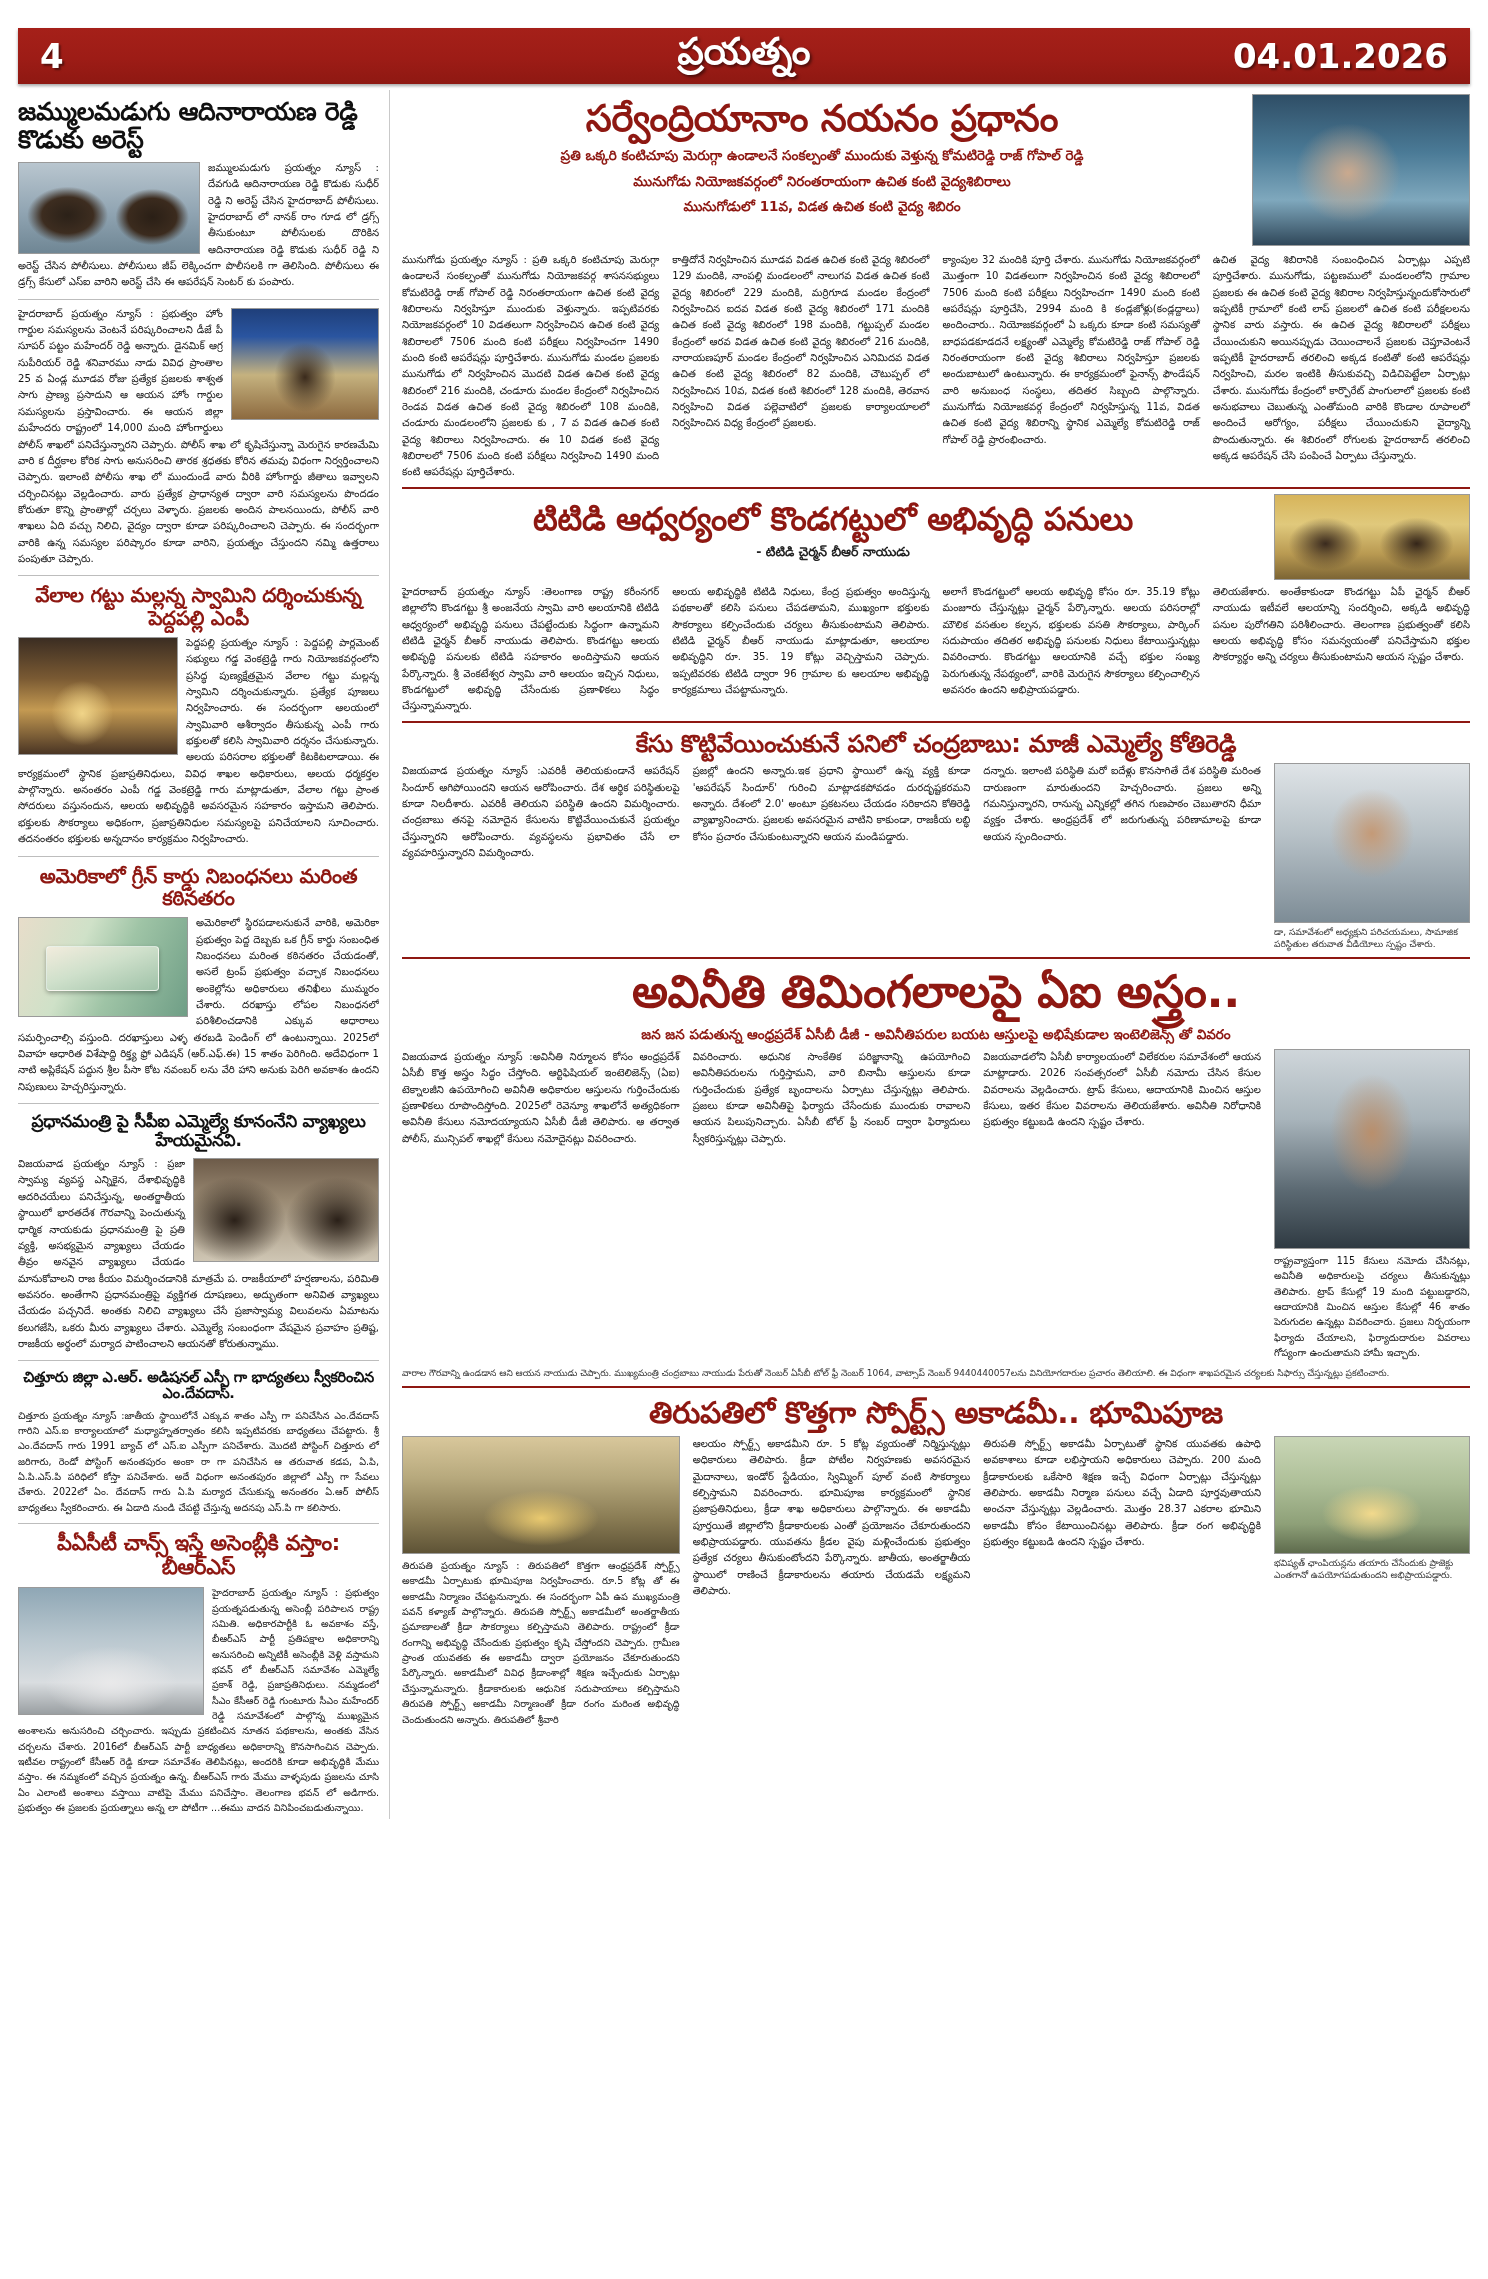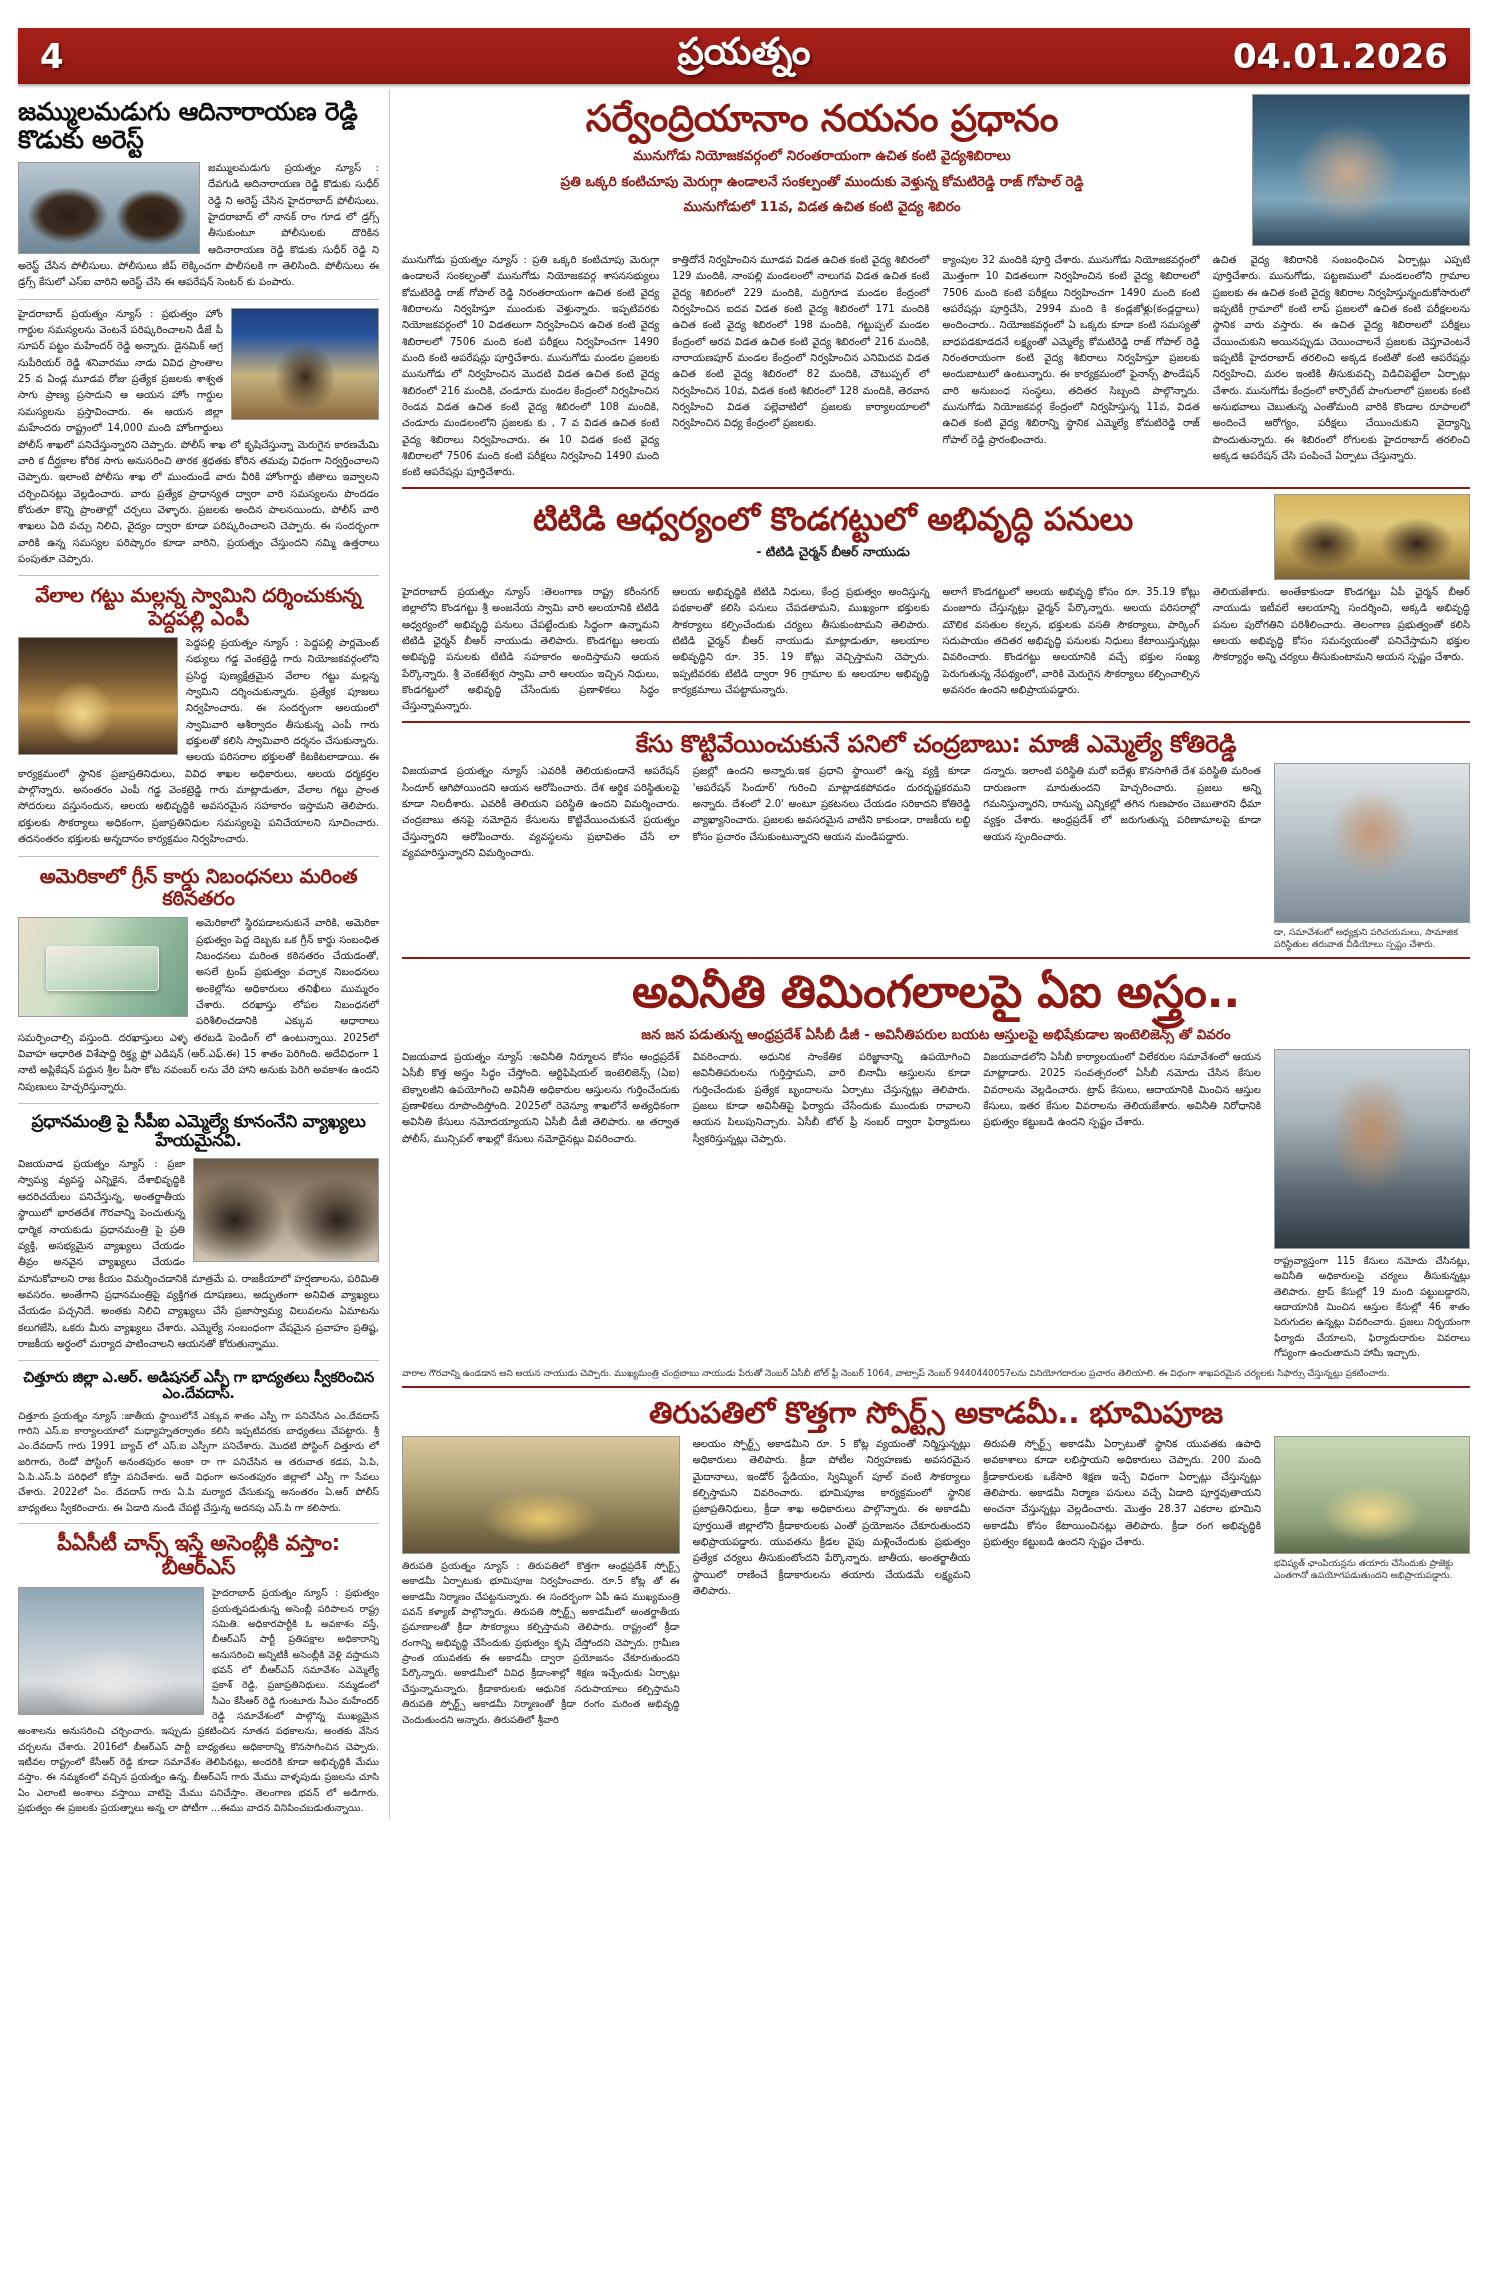--- a/index.html
+++ b/index.html
@@ -249,22 +249,22 @@
       </div>
 
     </div>
 
     <div class="col-right">
 
       <div class="story">
         <div style="display:flex;align-items:flex-start;gap:10px;">
           <div style="flex:1;">
             <div class="hl hl-xl">సర్వేంద్రియానాం నయనం ప్రధానం</div>
+            <div class="subhl">ప్రతి ఒక్కరి కంటిచూపు మెరుగ్గా ఉండాలనే సంకల్పంతో ముందుకు వెళ్తున్న కోమటిరెడ్డి రాజ్ గోపాల్ రెడ్డి</div>
             <div class="subhl">మునుగోడు నియోజకవర్గంలో నిరంతరాయంగా ఉచిత కంటి వైద్యశిబిరాలు</div>
-            <div class="subhl">ప్రతి ఒక్కరి కంటిచూపు మెరుగ్గా ఉండాలనే సంకల్పంతో ముందుకు వెళ్తున్న కోమటిరెడ్డి రాజ్ గోపాల్ రెడ్డి</div>
             <div class="subhl">మునుగోడులో 11వ, విడత ఉచిత కంటి వైద్య శిబిరం</div>
           </div>
           <div class="photo ph-eyecamp" style="width:218px;height:152px;flex:0 0 218px;margin-top:4px;"></div>
         </div>
 
         <div style="display:grid;grid-template-columns:repeat(4,1fr);gap:13px;margin-top:6px;">
           <div class="txt">మునుగోడు ప్రయత్నం న్యూస్ : ప్రతి ఒక్కరి కంటిచూపు మెరుగ్గా ఉండాలనే సంకల్పంతో మునుగోడు నియోజకవర్గ శాసనసభ్యులు కోమటిరెడ్డి రాజ్ గోపాల్ రెడ్డి నిరంతరాయంగా ఉచిత కంటి వైద్య శిబిరాలను నిర్వహిస్తూ ముందుకు వెళ్తున్నారు. ఇప్పటివరకు నియోజకవర్గంలో 10 విడతలుగా నిర్వహించిన ఉచిత కంటి వైద్య శిబిరాలలో 7506 మంది కంటి పరీక్షలు నిర్వహించగా 1490 మంది కంటి ఆపరేషన్లు పూర్తిచేశారు. మునుగోడు మండల ప్రజలకు మునుగోడు లో నిర్వహించిన మొదటి విడత ఉచిత కంటి వైద్య శిబిరంలో 216 మందికి, చండూరు మండల కేంద్రంలో నిర్వహించిన రెండవ విడత ఉచిత కంటి వైద్య శిబిరంలో 108 మందికి, చండూరు మండలంలోని ప్రజలకు కు , 7 వ విడత ఉచిత కంటి వైద్య శిబిరాలు నిర్వహించారు. ఈ 10 విడత కంటి వైద్య శిబిరాలలో 7506 మంది కంటి పరీక్షలు నిర్వహించి 1490 మంది కంటి ఆపరేషన్లు పూర్తిచేశారు.</div>
           <div class="txt">కాత్తిదోనే నిర్వహించిన మూడవ విడత ఉచిత కంటి వైద్య శిబిరంలో 129 మందికి, నాంపల్లి మండలంలో నాలుగవ విడత ఉచిత కంటి వైద్య శిబిరంలో 229 మందికి, మర్రిగూడ మండల కేంద్రంలో నిర్వహించిన ఐదవ విడత కంటి వైద్య శిబిరంలో 171 మందికి ఉచిత కంటి వైద్య శిబిరంలో 198 మందికి, గట్టుప్పల్ మండల కేంద్రంలో ఆరవ విడత ఉచిత కంటి వైద్య శిబిరంలో 216 మందికి, నారాయణపూర్ మండల కేంద్రంలో నిర్వహించిన ఎనిమిదవ విడత ఉచిత కంటి వైద్య శిబిరంలో 82 మందికి, చౌటుప్పల్ లో నిర్వహించిన 10వ, విడత కంటి శిబిరంలో 128 మందికి, తెరవాన నిర్వహించి విడత పల్లెవాటిలో ప్రజలకు కార్యాలయాలలో నిర్వహించిన విధ్య కేంద్రంలో ప్రజలకు.</div>
           <div class="txt">క్యాంపుల 32 మందికి పూర్తి చేశారు. మునుగోడు నియోజకవర్గంలో మొత్తంగా 10 విడతలుగా నిర్వహించిన కంటి వైద్య శిబిరాలలో 7506 మంది కంటి పరీక్షలు నిర్వహించగా 1490 మంది కంటి ఆపరేషన్లు పూర్తిచేసి, 2994 మంది కి కండ్లజోళ్లు(కండ్లద్దాలు) అందించారు.. నియోజకవర్గంలో ఏ ఒక్కరు కూడా కంటి సమస్యతో బాధపడకూడదనే లక్ష్యంతో ఎమ్మెల్యే కోమటిరెడ్డి రాజ్ గోపాల్ రెడ్డి నిరంతరాయంగా కంటి వైద్య శిబిరాలు నిర్వహిస్తూ ప్రజలకు అందుబాటులో ఉంటున్నారు. ఈ కార్యక్రమంలో ఫైనాన్స్ ఫౌండేషన్ వారి అనుబంధ సంస్థలు, తదితర సిబ్బంది పాల్గొన్నారు. మునుగోడు నియోజకవర్గ కేంద్రంలో నిర్వహిస్తున్న 11వ, విడత ఉచిత కంటి వైద్య శిబిరాన్ని స్థానిక ఎమ్మెల్యే కోమటిరెడ్డి రాజ్ గోపాల్ రెడ్డి ప్రారంభించారు.</div>
           <div class="txt">ఉచిత వైద్య శిబిరానికి సంబంధించిన ఏర్పాట్లు ఎప్పటి పూర్తిచేశారు. మునుగోడు, పట్టణములో మండలంలోని గ్రామాల ప్రజలకు ఈ ఉచిత కంటి వైద్య శిబిరాల నిర్వహిస్తున్నందుకోసారులో ఇప్పటికీ గ్రామాలో కంటి లాప్ ప్రజలలో ఉచిత కంటి పరీక్షలలను స్థానిక వారు వస్తారు. ఈ ఉచిత వైద్య శిబిరాలలో పరీక్షలు చేయించుకుని అయినప్పుడు చెయించాలనే ప్రజలకు చెప్తూవెంటనే ఇప్పటికీ హైదరాబాద్ తరలించి అక్కడ కంటితో కంటి ఆపరేషన్లు నిర్వహించి, మరల ఇంటికి తీసుకువచ్చి విడిచిపెట్టేలా ఏర్పాట్లు చేశారు. మునుగోడు కేంద్రంలో కార్పొరేట్ పాంగులాలో ప్రజలకు కంటి అనుభవాలు చెబుతున్న ఎంతోమంది వారికి కొండాల రూపాలలో అందించే ఆరోగ్యం, పరీక్షలు చేయించుకుని వైద్యాన్ని పొందుతున్నారు. ఈ శిబిరంలో రోగులకు హైదరాబాద్ తరలించి అక్కడ ఆపరేషన్ చేసి పంపించే ఏర్పాటు చేస్తున్నారు.</div>
@@ -305,21 +305,21 @@
       </div>
 
       <div class="rule-red"></div>
 
       <div class="story">
         <div class="hl hl-xl" style="font-size:45px;">అవినీతి తిమింగలాలపై ఏఐ అస్త్రం..</div>
         <div class="subhl">జన జన పడుతున్న ఆంధ్రప్రదేశ్ ఏసీబీ డీజీ - అవినీతిపరుల బయట ఆస్తులపై అభిషేకుడాల ఇంటెలిజెన్స్ తో వివరం</div>
         <div style="display:grid;grid-template-columns:repeat(3,1fr) 196px;gap:13px;margin-top:4px;">
           <div class="txt">విజయవాడ ప్రయత్నం న్యూస్ :అవినీతి నిర్మూలన కోసం ఆంధ్రప్రదేశ్ ఏసీబీ కొత్త అస్త్రం సిద్ధం చేస్తోంది. ఆర్టిఫిషియల్ ఇంటెలిజెన్స్ (ఏఐ) టెక్నాలజీని ఉపయోగించి అవినీతి అధికారుల ఆస్తులను గుర్తించేందుకు ప్రణాళికలు రూపొందిస్తోంది. 2025లో రెవెన్యూ శాఖలోనే అత్యధికంగా అవినీతి కేసులు నమోదయ్యాయని ఏసీబీ డీజీ తెలిపారు. ఆ తర్వాత పోలీస్, మున్సిపల్ శాఖల్లో కేసులు నమోదైనట్లు వివరించారు.</div>
           <div class="txt">వివరించారు. ఆధునిక సాంకేతిక పరిజ్ఞానాన్ని ఉపయోగించి అవినీతిపరులను గుర్తిస్తామని, వారి బినామీ ఆస్తులను కూడా గుర్తించేందుకు ప్రత్యేక బృందాలను ఏర్పాటు చేస్తున్నట్లు తెలిపారు. ప్రజలు కూడా అవినీతిపై ఫిర్యాదు చేసేందుకు ముందుకు రావాలని ఆయన పిలుపునిచ్చారు. ఏసీబీ టోల్ ఫ్రీ నంబర్ ద్వారా ఫిర్యాదులు స్వీకరిస్తున్నట్లు చెప్పారు.</div>
-          <div class="txt">విజయవాడలోని ఏసీబీ కార్యాలయంలో విలేకరుల సమావేశంలో ఆయన మాట్లాడారు. 2025 సంవత్సరంలో ఏసీబీ నమోదు చేసిన కేసుల వివరాలను వెల్లడించారు. ట్రాప్ కేసులు, ఆదాయానికి మించిన ఆస్తుల కేసులు, ఇతర కేసుల వివరాలను తెలియజేశారు. అవినీతి నిరోధానికి ప్రభుత్వం కట్టుబడి ఉందని స్పష్టం చేశారు.</div>
+          <div class="txt">విజయవాడలోని ఏసీబీ కార్యాలయంలో విలేకరుల సమావేశంలో ఆయన మాట్లాడారు. 2026 సంవత్సరంలో ఏసీబీ నమోదు చేసిన కేసుల వివరాలను వెల్లడించారు. ట్రాప్ కేసులు, ఆదాయానికి మించిన ఆస్తుల కేసులు, ఇతర కేసుల వివరాలను తెలియజేశారు. అవినీతి నిరోధానికి ప్రభుత్వం కట్టుబడి ఉందని స్పష్టం చేశారు.</div>
           <div>
             <div class="photo ph-officer" style="width:196px;height:200px;"></div>
             <div class="txt sm" style="margin-top:4px;">రాష్ట్రవ్యాప్తంగా 115 కేసులు నమోదు చేసినట్లు, అవినీతి అధికారులపై చర్యలు తీసుకున్నట్లు తెలిపారు. ట్రాప్ కేసుల్లో 19 మంది పట్టుబడ్డారని, ఆదాయానికి మించిన ఆస్తుల కేసుల్లో 46 శాతం పెరుగుదల ఉన్నట్లు వివరించారు. ప్రజలు నిర్భయంగా ఫిర్యాదు చేయాలని, ఫిర్యాదుదారుల వివరాలు గోప్యంగా ఉంచుతామని హామీ ఇచ్చారు.</div>
           </div>
         </div>
         <div class="cap" style="margin-top:8px;text-align:justify;">వారాల గౌరవాన్ని ఉండడాన ఆని ఆయన నాయుడు చెప్పారు. ముఖ్యమంత్రి చంద్రబాబు నాయుడు పేరుతో నెంబర్ ఏసీబీ టోల్ ఫ్రీ నెంబర్ 1064, వాట్సాప్ నెంబర్ 9440440057లను వినియోగదారుల ప్రచారం తెలియాలి. ఈ విధంగా శాఖపరమైన చర్యలకు సిఫార్సు చేస్తున్నట్లు ప్రకటించారు.</div>
       </div>
 
       <div class="rule-red"></div>
 

